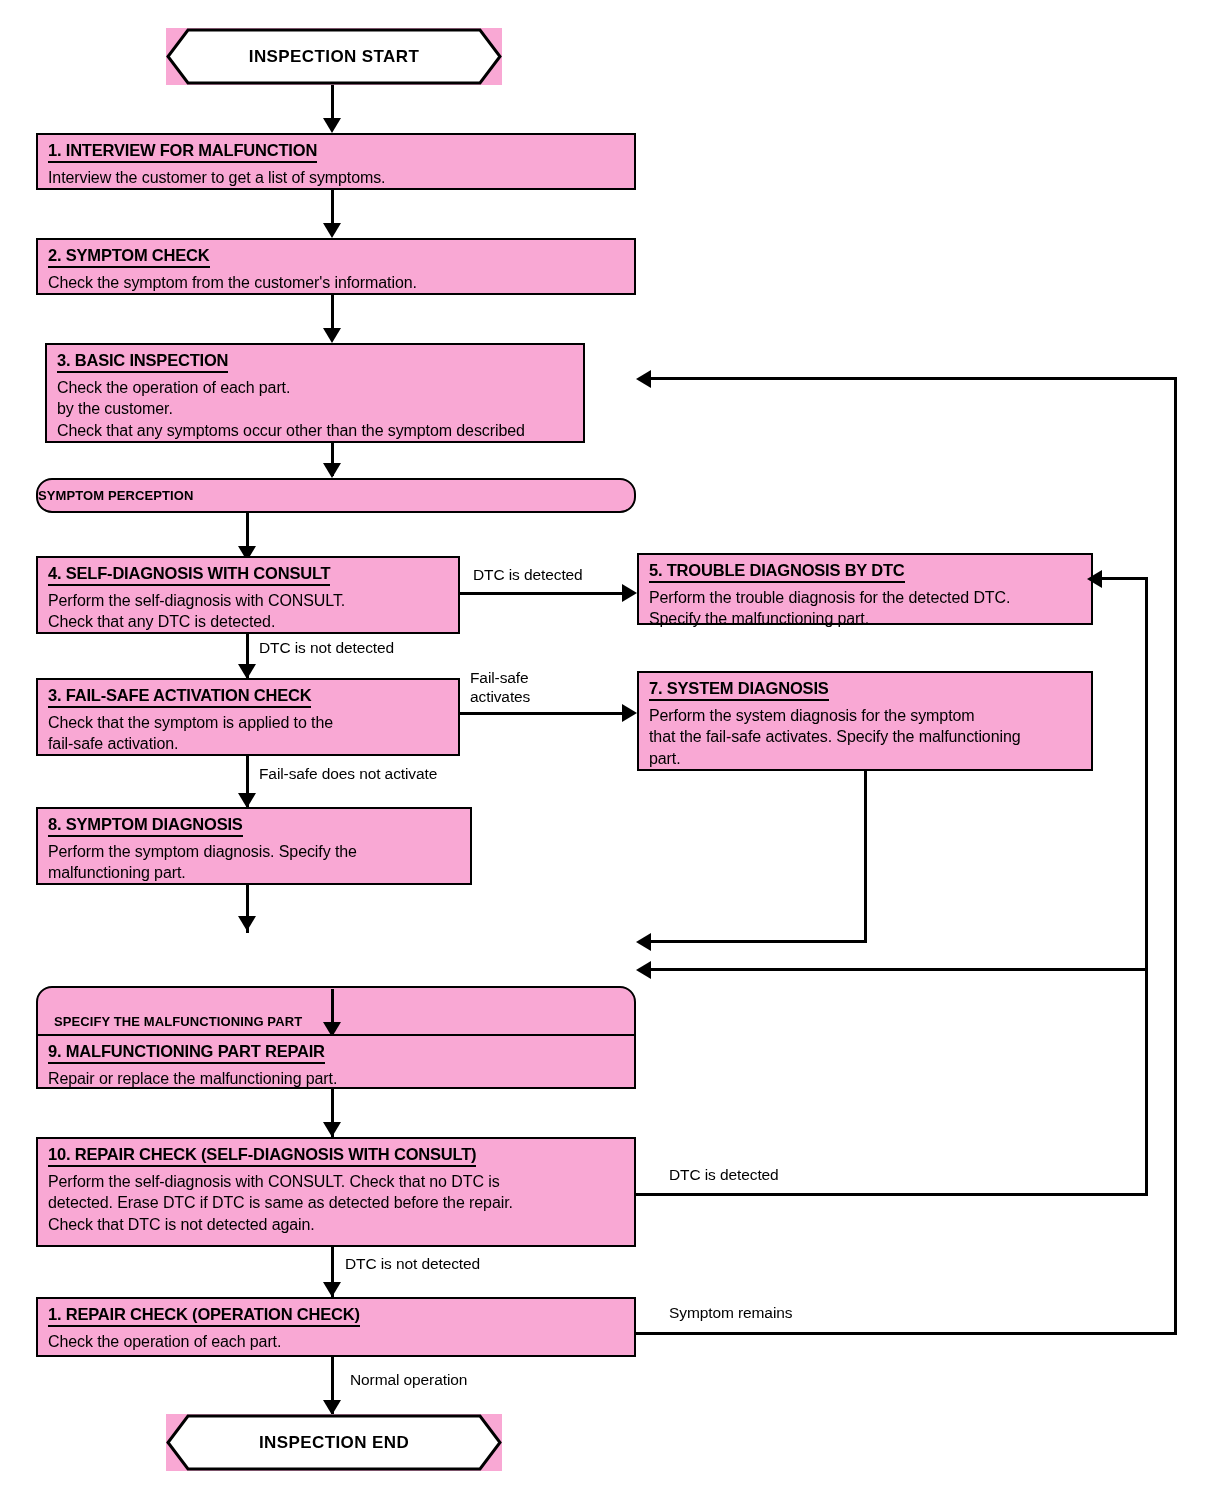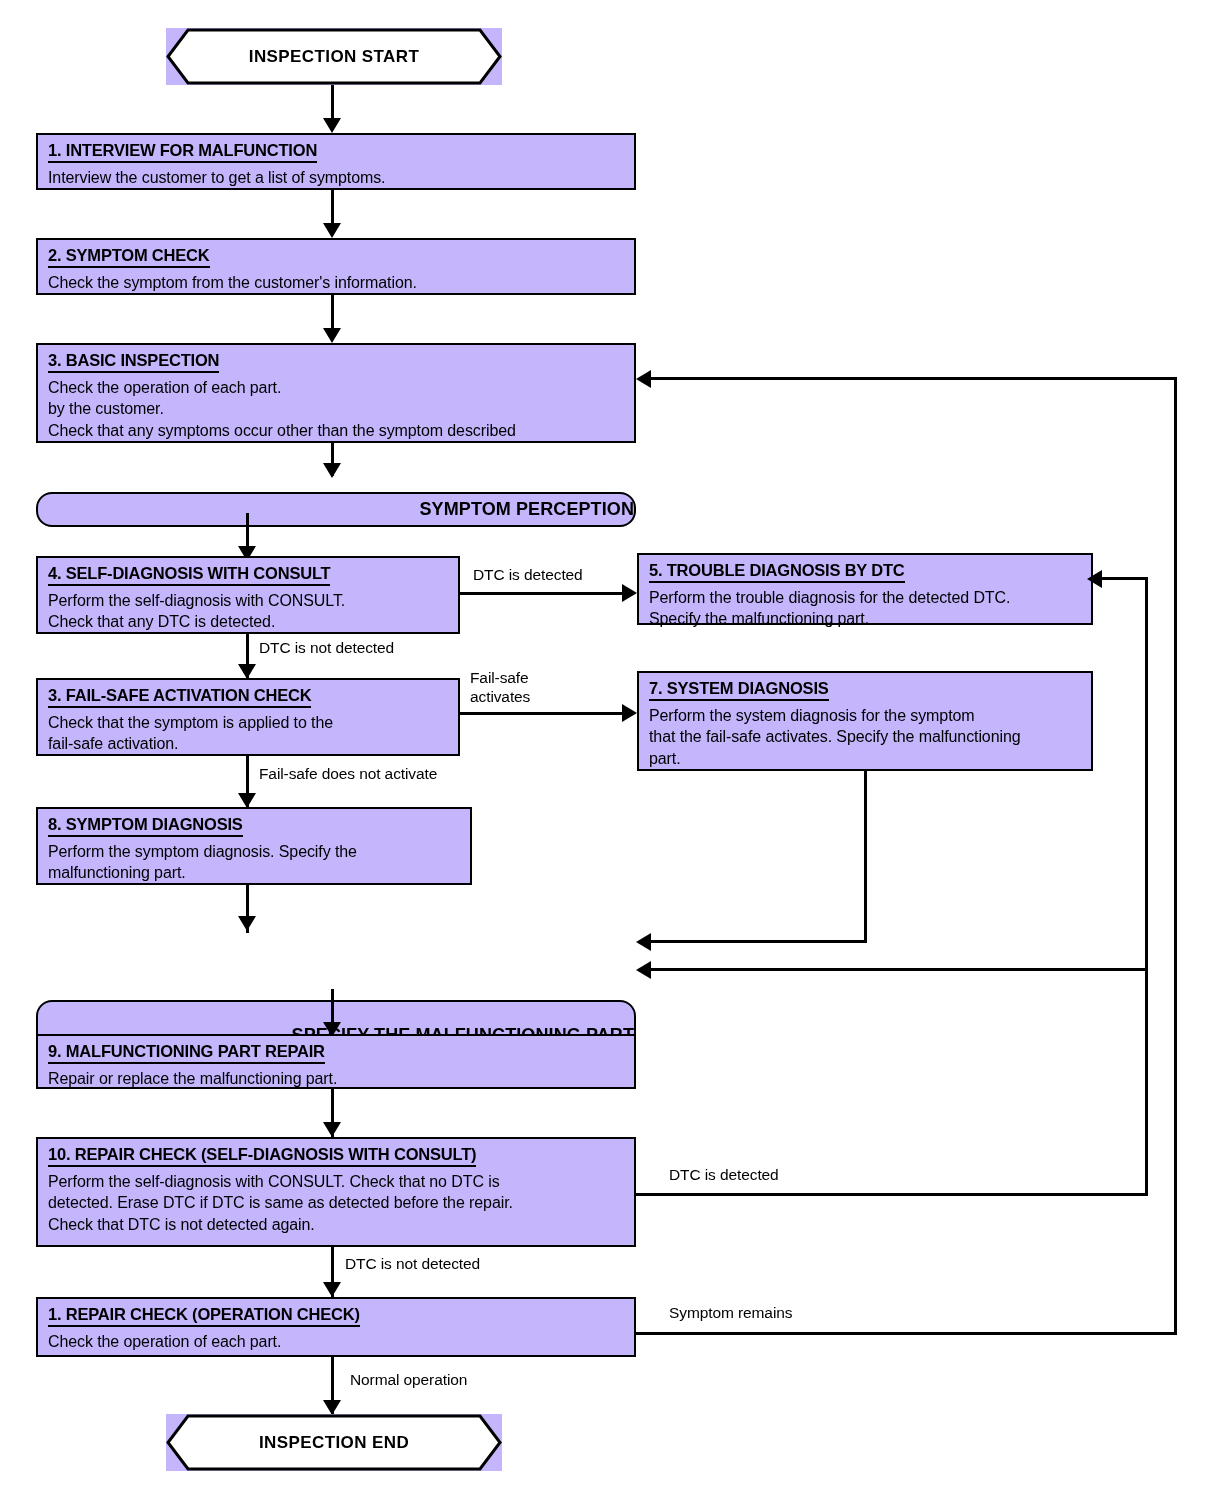--- a/index.html
+++ b/index.html
@@ -16,21 +16,21 @@
     width: 1216px;
     height: 1510px;
     background: #ffffff;
     overflow: hidden;
   }
 
   
   .node {
     position: absolute;
     box-sizing: border-box;
-    background: #c4b5fd;
+    background: #f9a8d4;
   }
   .proc-box {
     border: 2px solid #000;
     padding: 6px 10px 8px 10px;
   }
   .proc-title {
     font-weight: bold;
     font-size: 16.5px;
     letter-spacing: -0.2px;
     display: inline-block;
@@ -44,25 +44,24 @@
     line-height: 1.34;
     letter-spacing: -0.1px;
   }
   .proc-body div { white-space: nowrap; }
 
   .rounded-box {
     border: 2px solid #000;
     border-radius: 16px;
     display: flex;
     align-items: center;
-    justify-content: flex-end;
+    justify-content: flex-start;
     font-weight: bold;
-    font-size: 18px;
+    font-size: 13px;
     letter-spacing: 0.1px;
-    margin-top: 14px;
   }
 
   .hex {
     display: flex;
     align-items: center;
     justify-content: center;
     font-weight: bold;
     font-size: 17px;
     letter-spacing: 0.4px;
   }
@@ -135,21 +134,21 @@
   <div class="node proc-box" style="left:36px; top:238px; width:600px; height:57px;">
     <div class="proc-title">2. SYMPTOM CHECK</div>
     <div class="proc-body">
       <div>Check the symptom from the customer's information.</div>
     </div>
   </div>
 
   <div class="ln ln-v" style="left:331px; top:295px; width:3px; height:38px;"></div>
   <div class="arrow arrow-down" style="left:323px; top:328px;"></div>
 
-  <div class="node proc-box" style="left:36px; top:343px; width:600px; height:100px;">
+  <div class="node proc-box" style="left:45px; top:343px; width:540px; height:100px;">
     <div class="proc-title">3. BASIC INSPECTION</div>
     <div class="proc-body">
       <div>Check the operation of each part.</div>
       <div>by the customer.</div>
       <div>Check that any symptoms occur other than the symptom described</div>
     </div>
   </div>
 
   <div class="ln ln-v" style="left:331px; top:443px; width:3px; height:33px;"></div>
   <div class="arrow arrow-down" style="left:323px; top:463px;"></div>

